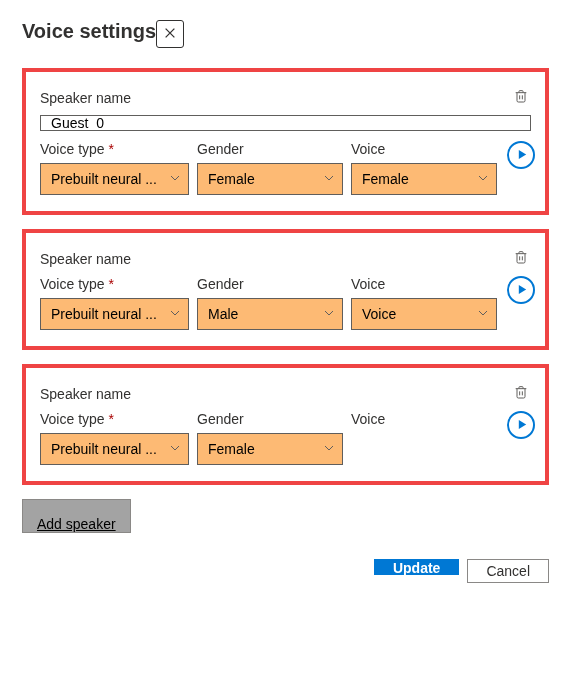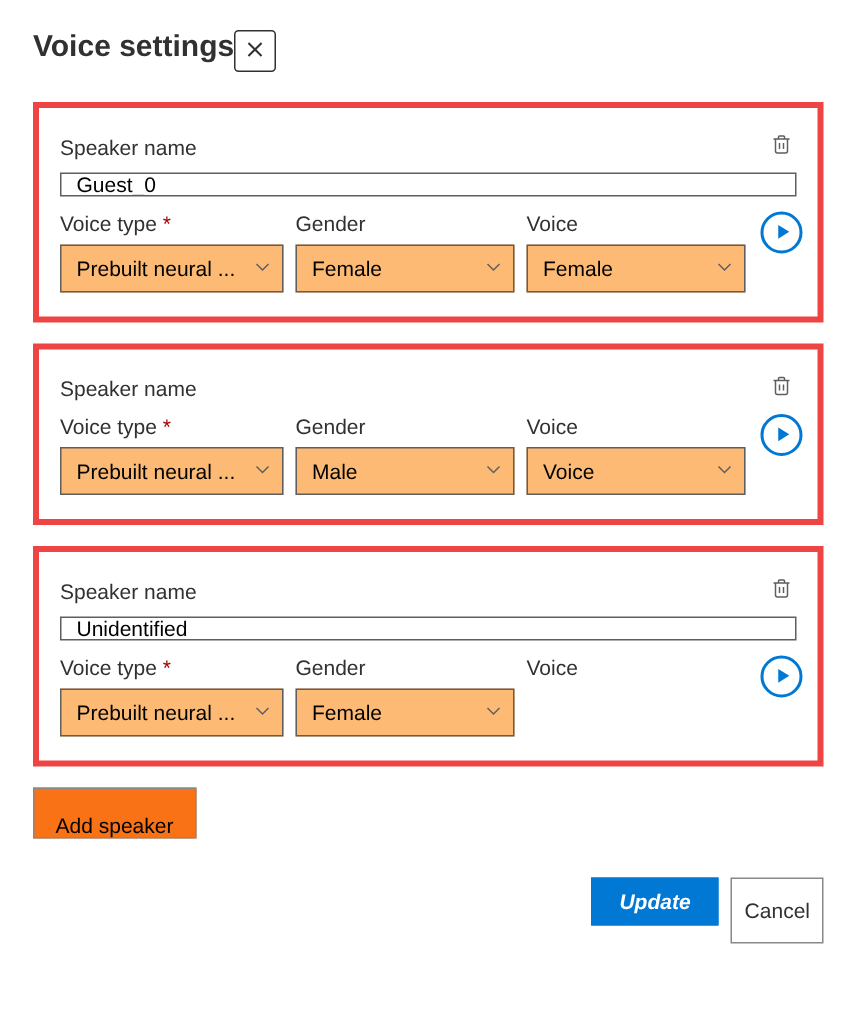--- a/index.html
+++ b/index.html
@@ -20,24 +20,24 @@
     .col2 { flex: 0 0 146px; }
     .col3 { flex: 0 0 146px; }
     .field-label { font-size: 14px; margin-bottom: 6px; display: block; }
     .req { color: #a80000; }
     .select { position: relative; width: 100%; }
     .select-box { width: 100%; height: 32px; border: 1px solid #605e5c; background: #fdba74; padding: 0 28px 0 10px; font-size: 14px; text-align: left; display: flex; align-items: center; overflow: hidden; white-space: nowrap; text-overflow: ellipsis; cursor: pointer; }
     .select .chev { position: absolute; right: 8px; top: 50%; transform: translateY(-50%); pointer-events: none; }
     .select .chev svg { width: 12px; height: 12px; }
     .play-btn { width: 28px; height: 28px; border-radius: 50%; border: 2px solid #0078d4; background: #fff; display: flex; align-items: center; justify-content: center; cursor: pointer; flex-shrink: 0; margin-left: 2px; }
     .play-btn svg { width: 11px; height: 11px; margin-left: 2px; }
-    .add-btn { height: 32px; padding: 16px 14px; border: 1px solid #8a8886; background: #f97316; font-size: 14px; cursor: pointer; }
+    .add-btn { height: 32px; padding: 16px 14px; border: 1px solid #8a8886; background: #a3a3a3; font-size: 14px; cursor: pointer; text-decoration: underline; }
     .footer { display: flex; justify-content: flex-end; gap: 8px; margin-top: 26px; }
-    .btn-primary { height: 32px; padding: 0 18px; background: #0078d4; border: 1px solid #0078d4; color: #fff; font-size: 14px; font-weight: 600; cursor: pointer; font-style: italic; }
-    .btn-secondary { height: 44px; padding: 0 8px; background: #fff; border: 1px solid #8a8886; color: #323130; font-size: 14px; cursor: pointer; }
+    .btn-primary { height: 16px; padding: 0 18px; background: #0078d4; border: 1px solid #0078d4; color: #fff; font-size: 14px; font-weight: 600; cursor: pointer; }
+    .btn-secondary { height: 24px; padding: 0 18px; background: #fff; border: 1px solid #8a8886; color: #323130; font-size: 14px; cursor: pointer; }
   </style>
 </head>
 <body>
 
 <div class="container">
   <div class="header">
     <h1 class="title">Voice settings</h1>
     <button class="close-btn">
       <span>
         <svg viewBox="0 0 16 16">
@@ -149,21 +149,20 @@
     <div class="row1">
       <span class="label">Speaker name</span>
       <button class="trash-btn">
         <span>
           <svg viewBox="0 0 24 24" fill="none" stroke="#605e5c" stroke-width="1.5">
               <path d="M4 7h16M9 7V5a1 1 0 011-1h4a1 1 0 011 1v2M6 7v12a2 2 0 002 2h8a2 2 0 002-2V7M10 11v6M14 11v6"></path>
             </svg>
         </span>
       </button>
     </div>
-    <input class="name-input" value="Unidentified" style="">
     <div class="row2">
       <div class="col1">
         <span class="field-label"><span>Voice type</span> <span class="req">*</span></span>
         <div class="select">
           <button class="select-box">Prebuilt neural ...</button>
           <span class="chev"><svg viewBox="0 0 12 12">
                 <path d="M2 4 L6 8 L10 4" stroke="#605e5c" stroke-width="1" fill="none"></path>
               </svg></span>
         </div>
       </div>

